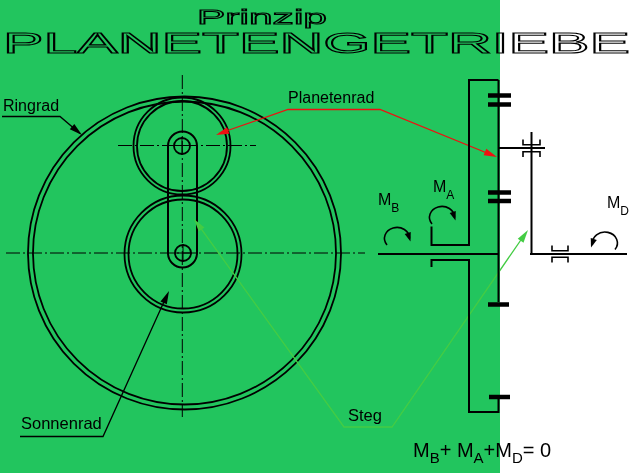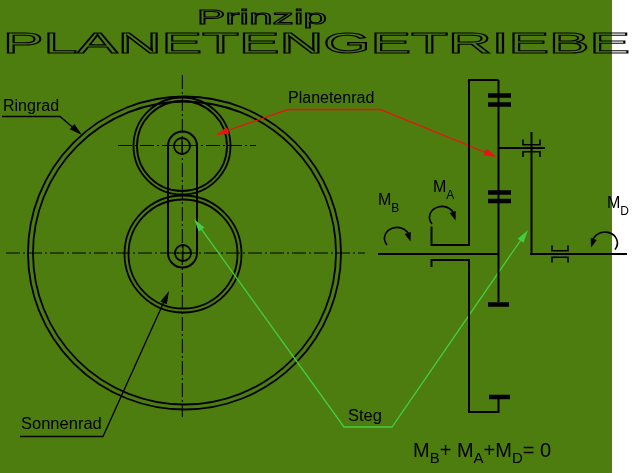--- a/index.html
+++ b/index.html
@@ -1,16 +1,16 @@
 <!DOCTYPE html>
 <html><head>
 <meta charset="utf-8">
 <style>
   html,body{margin:0;padding:0;background:#fff;}
-  .stage{width:612px;height:473px;position:relative;background:#4d7c0f;}
+  .stage{width:500px;height:473px;position:relative;background:#22c55e;}
   svg{display:block;}
   
   .k   {stroke:#000;fill:none;}
   .w2  {stroke-width:2;}
   .w18 {stroke-width:1.8;}
   .w16 {stroke-width:1.6;}
   .thick{stroke-width:4.5;}
   .cl  {stroke:#000;fill:none;stroke-width:1;stroke-dasharray:14 3 2 3;}
   .tick{stroke:#000;stroke-width:1;fill:none;}
   .ln  {fill:none;}           

